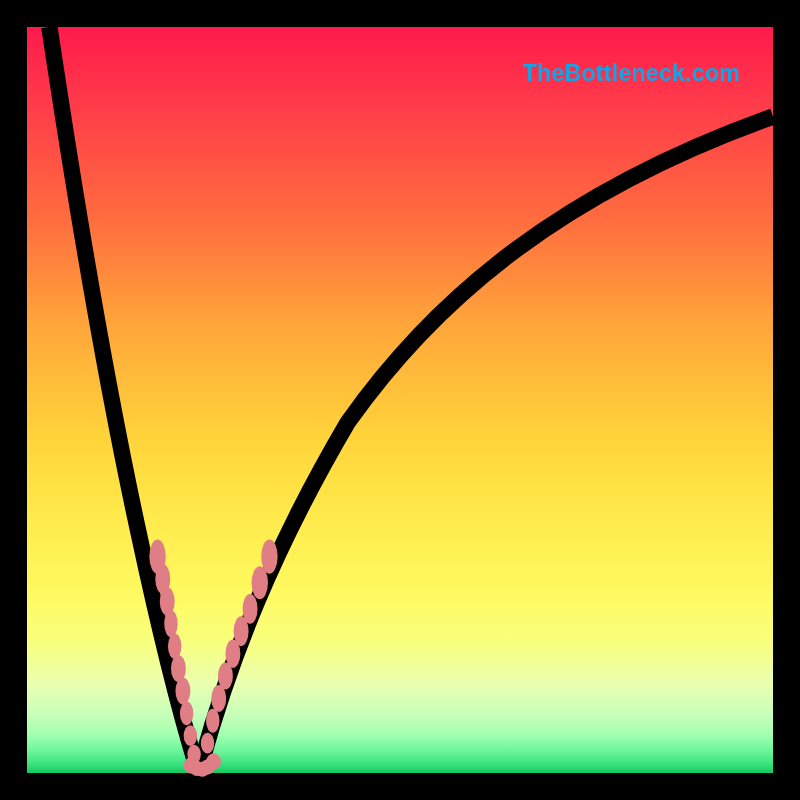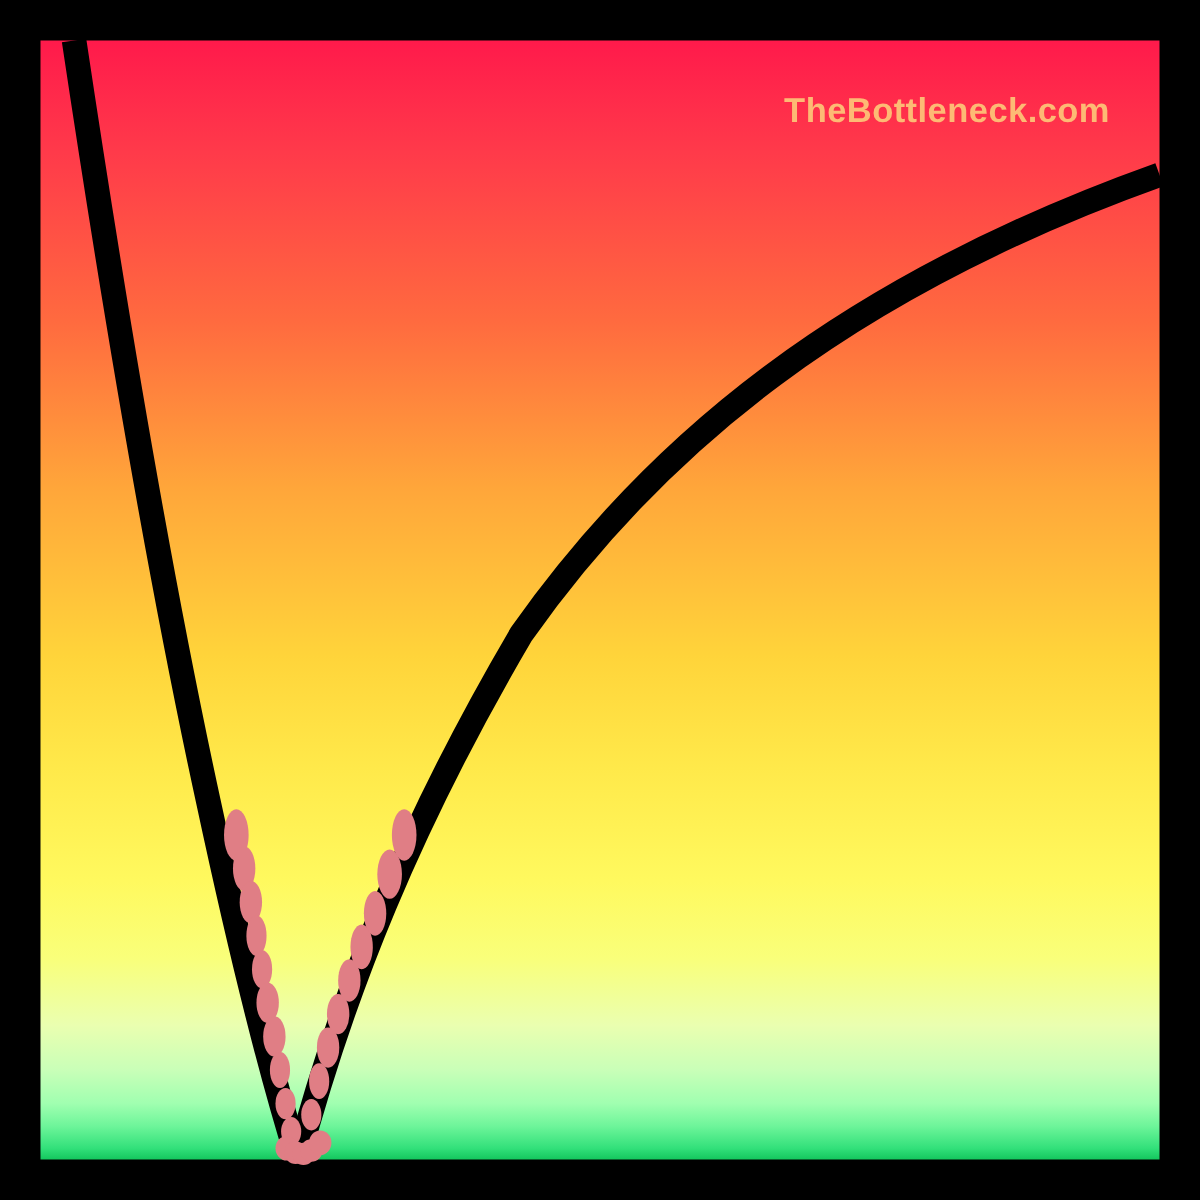--- a/index.html
+++ b/index.html
@@ -43,21 +43,21 @@
       #14c75e 100%
     );
   }
   .watermark {
     position: absolute;
     top: 60px;
     right: 60px;
     font-family: Arial, Helvetica, sans-serif;
     font-size: 23px;
     font-weight: 600;
-    color: #fdba74;
+    color: #0ea5e9;
     letter-spacing: 0.3px;
     user-select: none;
   }
   svg.curves {
     position: absolute;
     left: 27px;
     top: 27px;
     width: 746px;
     height: 746px;
     overflow: visible;

